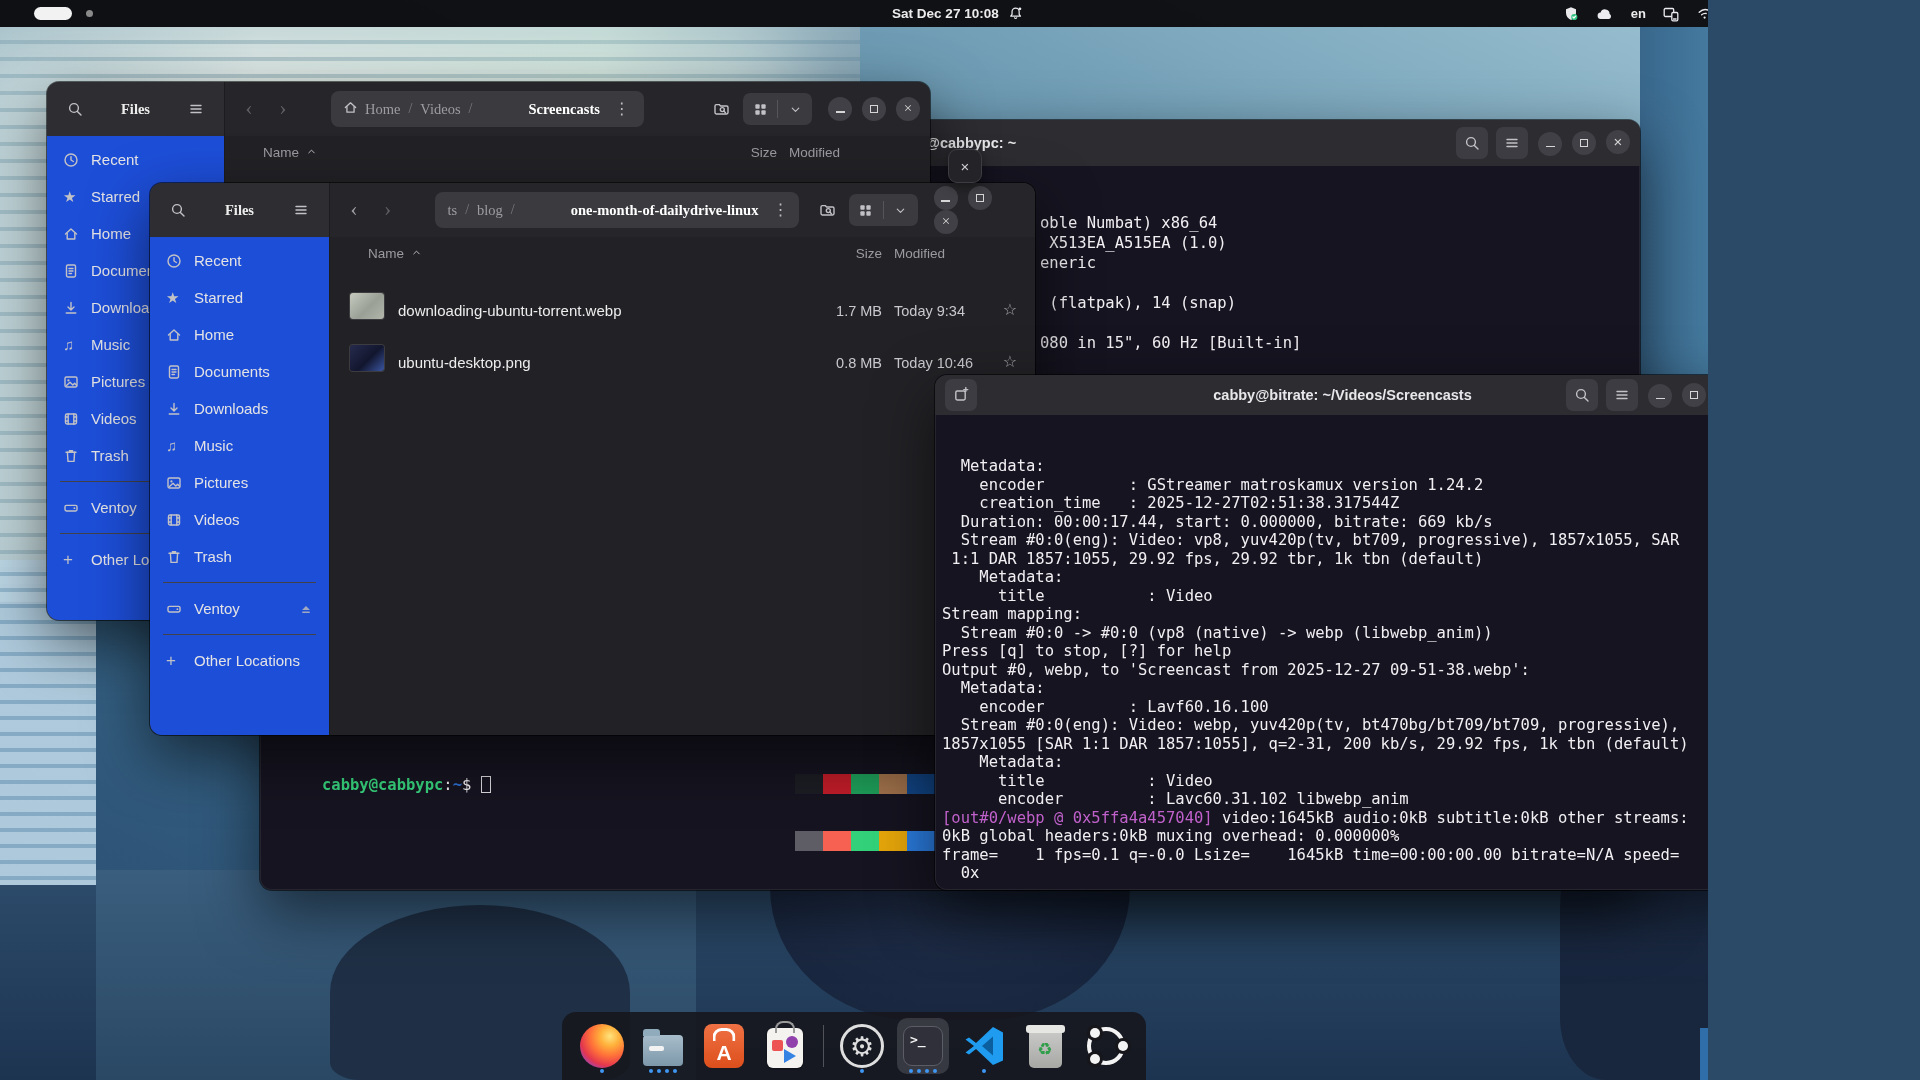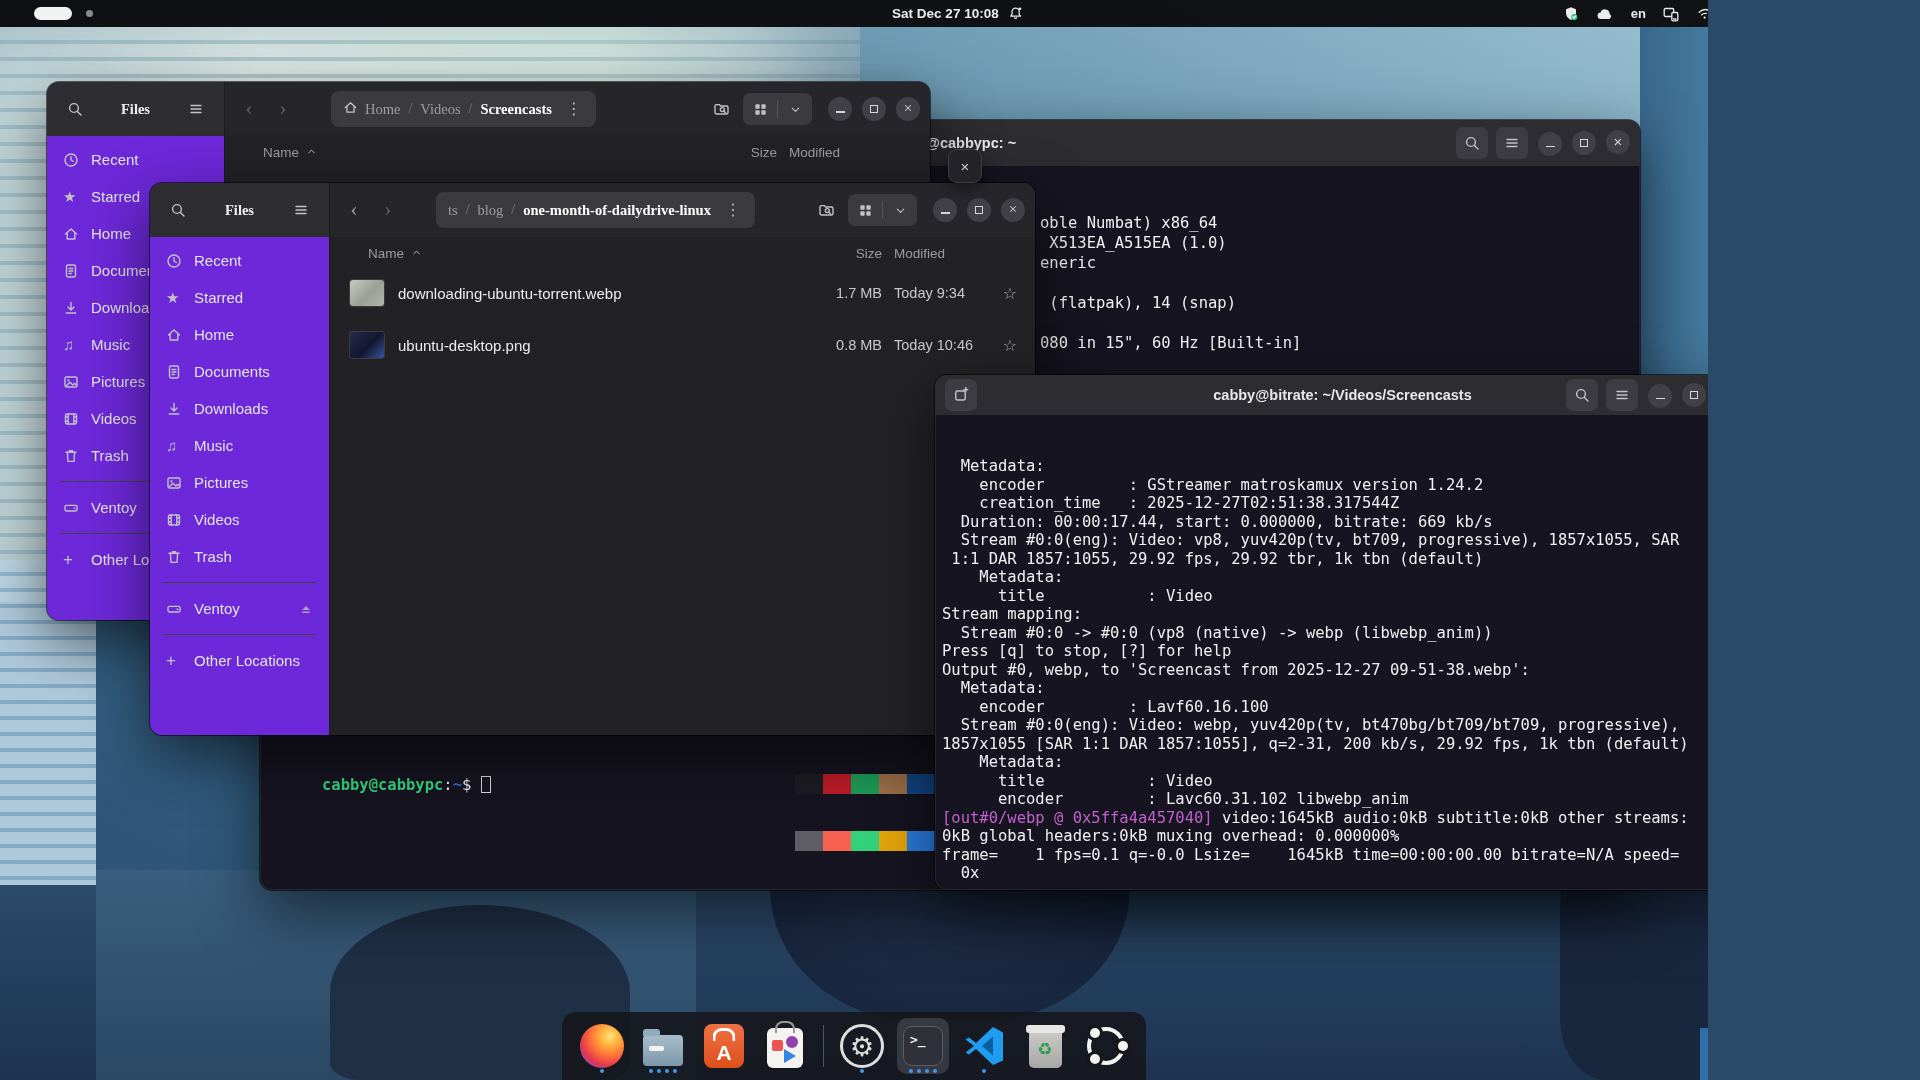--- a/index.html
+++ b/index.html
@@ -59,43 +59,43 @@
   .files-window { display:flex; flex-direction:column; background:#232327; }
   .fw-top { display:flex; height:54px; flex:0 0 54px;font-family:Liberation Serif, serif; }
   .fw-top-left { width:178px; flex:0 0 178px; background:#2e2e32; display:flex; align-items:center; justify-content:space-between; padding:0 12px; border-right:1px solid #1c1c1f; }
   #fw-front .fw-top-left { width:180px; flex:0 0 180px; }
   .fw-app-title { color:#ededed; font-weight:700; font-size:14.5px; }
   .fw-top-right { flex:1; background:#26262a; display:flex; align-items:center; padding:0 10px; gap:6px; }
   .nav-arrow { font-size:22px; color:#9d9da1; width:28px; text-align:center; line-height:1; padding-bottom:3px; }
   .nav-arrow.dim { color:#5f5f64; }
   .crumb-pill { display:flex; align-items:center; gap:8px; background:#3a3a3f; border-radius:8px; height:36px; padding:0 12px; margin-left:28px; max-width:460px; white-space:nowrap; overflow:hidden; }
   .crumb { color:#9d9da1; font-size:14.5px; display:inline-flex; align-items:center; gap:7px; }
-  .crumb.current { color:#fff; font-weight:700; }
+  .crumb.current { color:#fff; font-weight:700;margin-left:48px; }
   .crumb-sep { color:#7a7a7f; font-size:14px; }
   .crumb-dots { color:#bdbdc1; font-size:16px; padding:0 2px 2px 6px; }
   .fw-spacer { flex:1; }
   .view-group { display:flex; align-items:center; background:#3a3a3f; border-radius:7px; height:32px; }
   .view-group .hb-btn { background:transparent; width:34px; }
   .view-group .split { width:1px; height:18px; background:#55555a; }
   .fw-body { flex:1; display:flex; min-height:0; }
-  .fw-sidebar { width:178px; flex:0 0 178px; background:#6d28d9; padding:5px 7px; border-right:1px solid #1c1c1f; }
+  .fw-sidebar { width:178px; flex:0 0 178px; background:#1d4ed8; padding:5px 7px; border-right:1px solid #1c1c1f; }
   #fw-front .fw-sidebar { width:180px; flex:0 0 180px; }
   .sb-item { display:flex; align-items:center; gap:12px; height:37px; padding:0 9px; border-radius:7px; color:#e3e3e5; font-size:15px; }
   .sb-item .icon { display:inline-flex; width:16px; }
   .sb-label { flex:1; white-space:nowrap; overflow:hidden; }
   .sb-eject { display:inline-flex; opacity:.85; }
   .sb-sep { height:1px; background:#434347; margin:7px 6px; }
   .txt-ic { font-size:15px; color:#c2c2c6; line-height:1; }
   .fw-content { flex:1; background:#222226; display:flex; flex-direction:column; min-width:0; }
   .col-header { display:flex; align-items:center; height:30px; padding:2px 18px 0 38px; color:#9b9b9f; font-size:13.5px; }
   .col-name { flex:1; display:flex; align-items:center; gap:7px; }
   .col-size { width:80px; text-align:right; }
   .col-mod { width:105px; padding-left:12px; }
   .col-star { width:30px; }
-  .file-row { display:flex; align-items:center; height:52px; padding:0 18px 0 20px; color:#ededee; font-size:15px; }
+  .file-row { display:flex; align-items:flex-end; height:52px; padding:0 18px 0 20px; color:#ededee; font-size:15px; }
   .f-thumb { width:34px; height:26px; border-radius:3px; margin-right:14px; flex:0 0 34px; box-shadow:0 0 0 1px rgba(255,255,255,.12); }
   .shot-light { background:linear-gradient(135deg,#c6cabf 0%,#9aa096 55%,#b2b6ab 100%); }
   .shot-dark { background:linear-gradient(135deg,#262b4e 0%,#12162e 55%,#3a55a0 100%); }
   .shot-light2 { background:linear-gradient(135deg,#cfccc4 0%,#a39f97 50%,#c2beb6 100%); }
   .f-name { flex:1; white-space:nowrap; overflow:hidden; }
   .f-size { width:80px; text-align:right; color:#c9c9cd; font-size:14.5px; }
   .f-mod { width:105px; padding-left:12px; color:#c9c9cd; font-size:14.5px; white-space:nowrap; }
   .f-star { width:30px; text-align:right; color:#a9a9ad; font-size:16px; }
 
   

